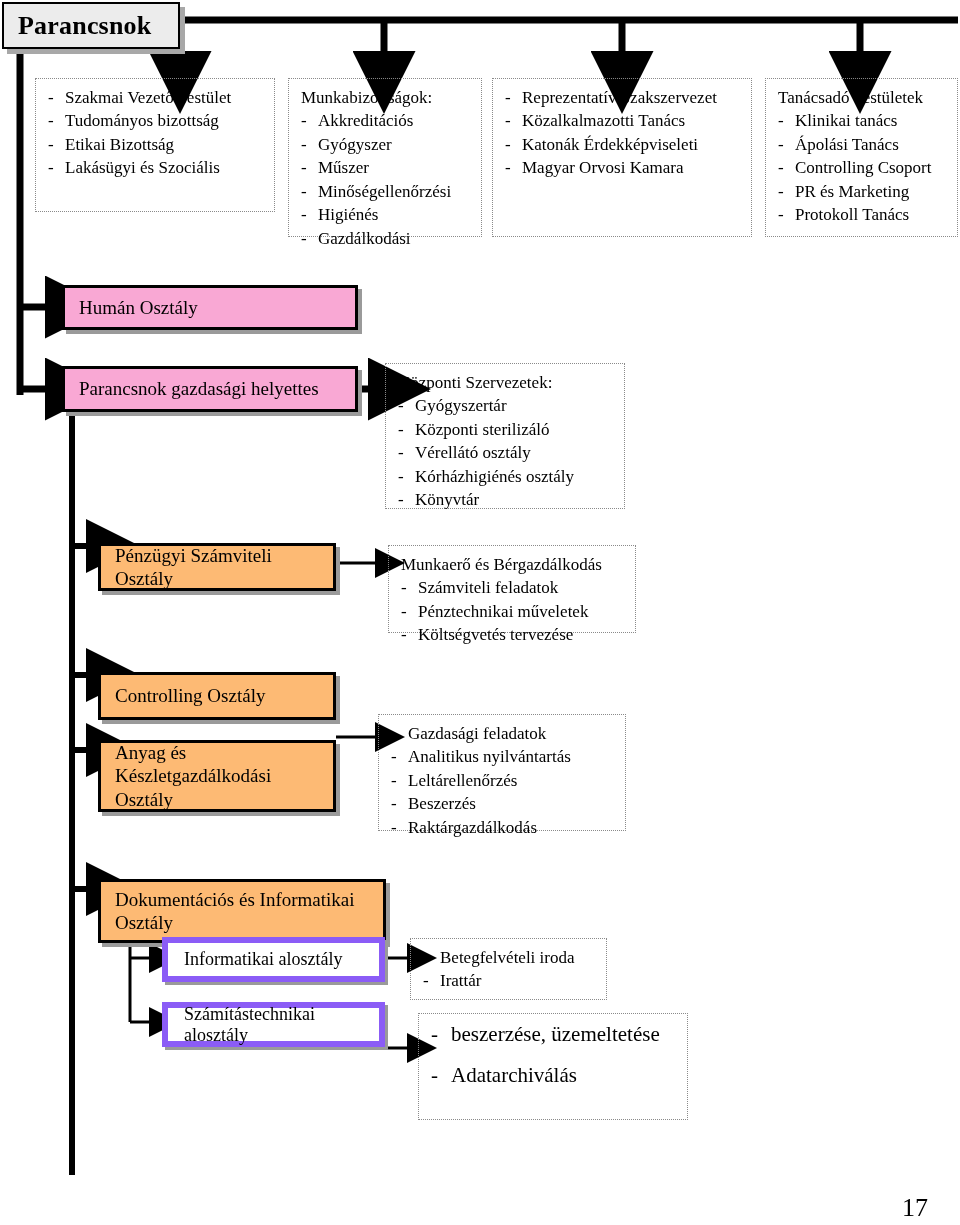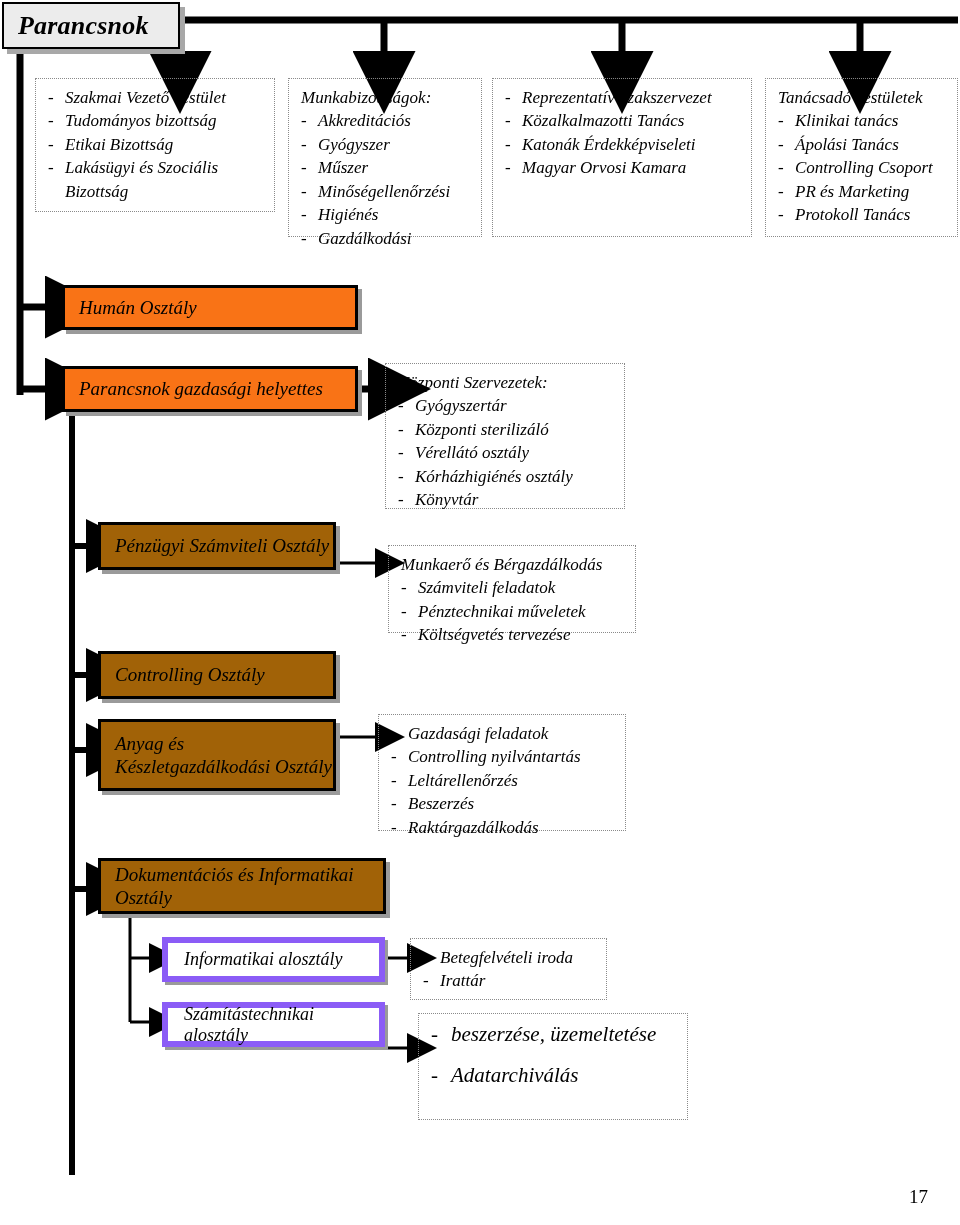--- a/index.html
+++ b/index.html
@@ -19,31 +19,30 @@
     position: absolute;
     left: 0; top: 0;
     width: 960px; height: 1225px;
     pointer-events: none;
     z-index: 1;
   }
   .node {
     position: absolute;
     box-sizing: border-box;
     z-index: 2;
-    font-style: italic;
   }
   
   .solid-box {
     border: 3px solid #000;
-    background: #f97316;
+    background: #f9a8d4;
     box-shadow: 4px 4px 0 0 #9a9a9a;
     display: flex;
     align-items: center;
   }
-  .solid-box.white { background: #a16207; }
+  .solid-box.white { background: #fdba74; margin-top: 21px; }
   .solid-box .bx-label {
     padding: 0 0 0 14px;
     font-size: 19px;
     line-height: 1.22;
   }
   .title-box {
     border: 2px solid #000;
     background: #ececec;
     box-shadow: 5px 5px 0 0 #a8a8a8;
     display: flex;
@@ -98,22 +97,22 @@
   }
   .dotted-box li.cont {
     padding-left: 17px;
   }
   .dotted-box.big li { font-size: 21px; line-height: 1.32; padding-left: 20px; }
   .dotted-box.big li.spaced { margin-top: 13px; }
   .dotted-box.big li .wrap2 { display: block; padding-left: 0; }
   .page-number {
     position: absolute;
     right: 32px;
-    bottom: 17px;
-    font-size: 19px;
+    bottom: 2px;
+    font-size: 26px;
     z-index: 2;
   }
 </style>
 </head>
 <body>
 
 <svg id="connectors" viewBox="0 0 960 1225">
   <defs>
     <marker id="bigArrow" markerWidth="9" markerHeight="9" refX="1" refY="4.5" orient="auto" markerUnits="strokeWidth">
       <path d="M0,0 L9,4.5 L0,9 z" fill="#000"></path>
@@ -175,21 +174,20 @@
 <div class="node title-box" style="left:2px; top:2px; width:178px; height:47px;">
   <span class="bx-label">Parancsnok</span>
 </div>
 
 <div class="node dotted-box" style="left:35px; top:78px; width:240px; height:134px;">
   <ul>
     <li><span class="dash">-</span><span>Szakmai Vezető Testület</span></li>
     <li><span class="dash">-</span><span>Tudományos bizottság</span></li>
     <li><span class="dash">-</span><span>Etikai Bizottság</span></li>
     <li><span class="dash">-</span><span>Lakásügyi és Szociális</span></li>
-    <li class="cont"><span>Bizottság</span></li>
   </ul>
 </div>
 
 <div class="node dotted-box" style="left:288px; top:78px; width:194px; height:159px;">
   <div class="panel-head">Munkabizottságok:</div>
   <ul>
     <li><span class="dash">-</span><span>Akkreditációs</span></li>
     <li><span class="dash">-</span><span>Gyógyszer</span></li>
     <li><span class="dash">-</span><span>Műszer</span></li>
     <li><span class="dash">-</span><span>Minőségellenőrzési</span></li>
@@ -255,28 +253,28 @@
 </div>
 
 <div class="node solid-box white" style="left:98px; top:719px; width:238px; height:72px;">
   <span class="bx-label" style="white-space:pre-line;">Anyag és
 Készletgazdálkodási Osztály</span>
 </div>
 
 <div class="node dotted-box" style="left:378px; top:714px; width:248px; height:117px;">
   <ul>
     <li><span class="dash">-</span><span>Gazdasági feladatok</span></li>
-    <li><span class="dash">-</span><span>Controlling nyilvántartás</span></li>
+    <li><span class="dash">-</span><span>Analitikus nyilvántartás</span></li>
     <li><span class="dash">-</span><span>Leltárellenőrzés</span></li>
     <li><span class="dash">-</span><span>Beszerzés</span></li>
     <li><span class="dash">-</span><span>Raktárgazdálkodás</span></li>
   </ul>
 </div>
 
-<div class="node solid-box white" style="left:98px; top:858px; width:288px; height:56px;">
+<div class="node solid-box white" style="left:98px; top:858px; width:288px; height:64px;">
   <span class="bx-label" style="white-space:pre-line;">Dokumentációs és Informatikai
 Osztály</span>
 </div>
 
 <div class="node sub-box" style="left:162px; top:937px; width:223px; height:45px;">
   <span class="bx-label">Informatikai alosztály</span>
 </div>
 
 <div class="node dotted-box" style="left:410px; top:938px; width:197px; height:62px;">
   <ul>

